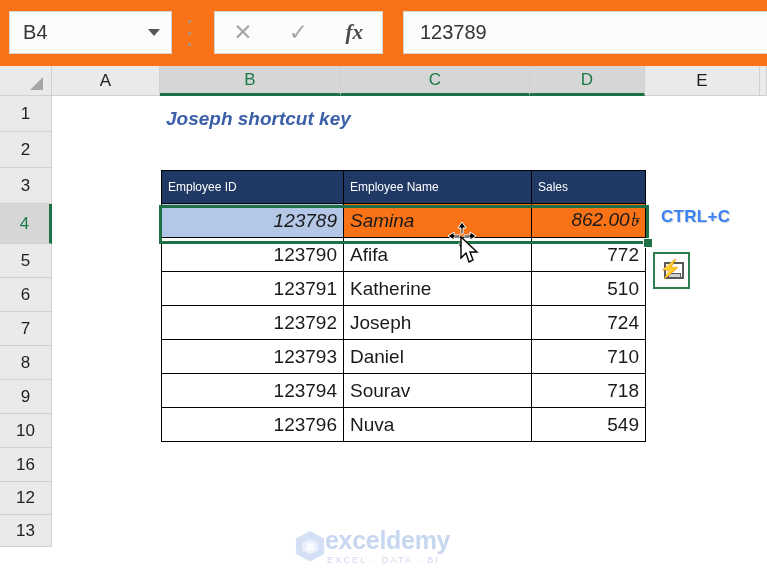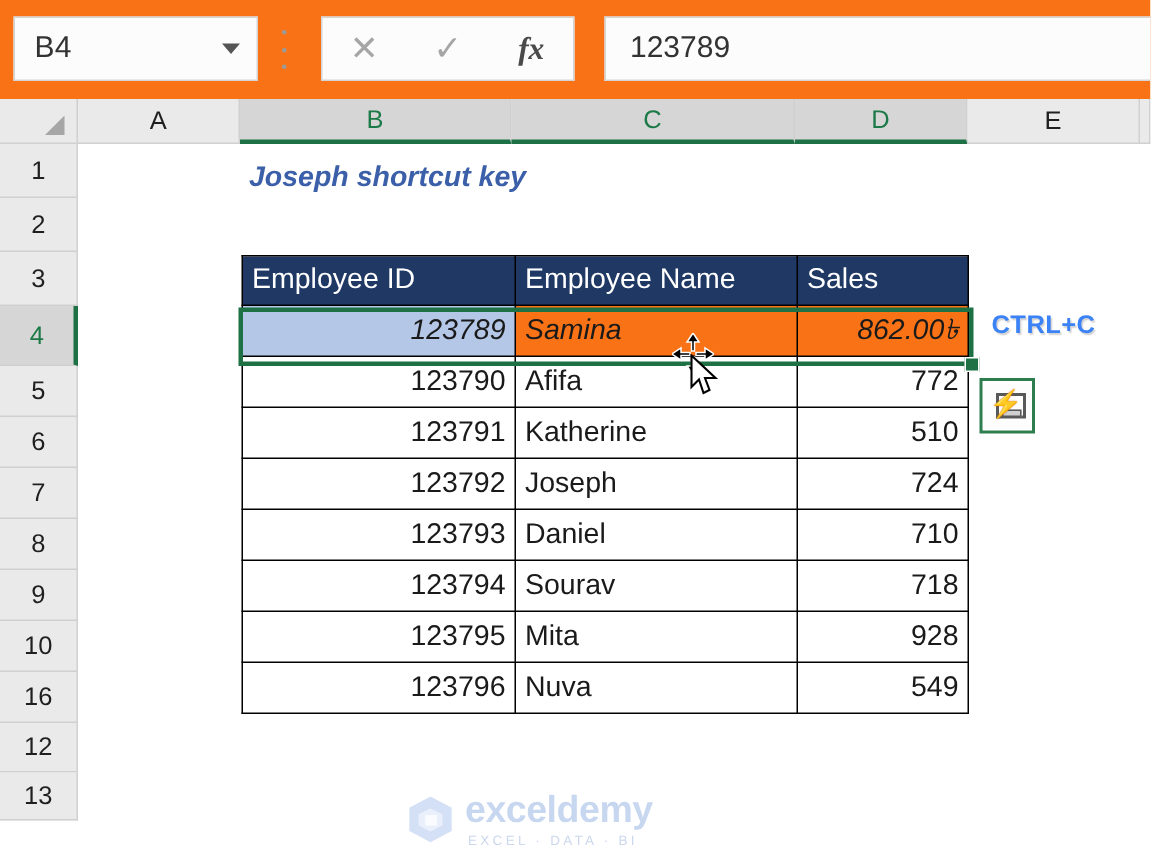--- a/index.html
+++ b/index.html
@@ -99,21 +99,21 @@
 
   
   .xtable { position:absolute; left:161px; top:170px; border-collapse:collapse; }
   .xtable td, .xtable th {
     border:1px solid #000; padding:0 6px; height:34px;
     font-size:19px; color:#1a1a1a; vertical-align:middle;
     font-family:"Liberation Sans", sans-serif;
   }
   .xtable thead th {
     background:#1f3864; color:#ffffff; font-weight:normal; text-align:left;
-    height:33px; font-size:19px;
+    height:33px; font-size:12px;
   }
   .col-id   { width:182px; text-align:right; }
   .col-name { width:188px; text-align:left; }
   .col-sales{ width:114px; text-align:right; }
 
   .sel-row td { font-style:italic; }
   td.cell-active { background:#b4c7e7; }
   td.cell-selmate { background:#f97316; }
 
   
@@ -155,22 +155,22 @@
     font-weight:bold; line-height:1; text-shadow:0 0 1px #c55a11;
   }
 
   
   .cursor-wrap { position:absolute; left:448px; top:222px; width:44px; height:46px; pointer-events:none; }
   .cur-move { position:absolute; left:0; top:0; }
   .cur-arrow { position:absolute; left:12px; top:14px; }
 
   
   .watermark {
-    position:absolute; left:272px; top:526px; width:210px; height:40px;
-    display:flex; align-items:center; gap:8px; opacity:1;
+    position:absolute; left:295px; top:526px; width:210px; height:40px;
+    display:flex; align-items:center; gap:0; opacity:1;
   }
   .wm-cube { width:30px; height:32px; position:relative; }
   .wm-text-wrap { display:flex; flex-direction:column; line-height:1; }
   .wm-main { font-size:25px; color:#c8d7f0; font-weight:bold; letter-spacing:-.3px; }
   .wm-sub { font-size:9px; color:#ccd8ee; letter-spacing:2.2px; margin-top:3px; margin-left:2px;}
 </style>
 </head>
 <body>
 
 <div id="app">
@@ -271,25 +271,20 @@
         <td class="col-id">123793</td>
         <td class="col-name">Daniel</td>
         <td class="col-sales">710</td>
       </tr>
       <tr>
         <td class="col-id">123794</td>
         <td class="col-name">Sourav</td>
         <td class="col-sales">718</td>
       </tr>
       <tr>
-        <td class="col-id">123795</td>
-        <td class="col-name">Mita</td>
-        <td class="col-sales">928</td>
-      </tr>
-      <tr>
         <td class="col-id">123796</td>
         <td class="col-name">Nuva</td>
         <td class="col-sales">549</td>
       </tr>
     </tbody>
   </table>
 
   <div class="sel-frame"></div>
   <div class="fill-handle"></div>
 

